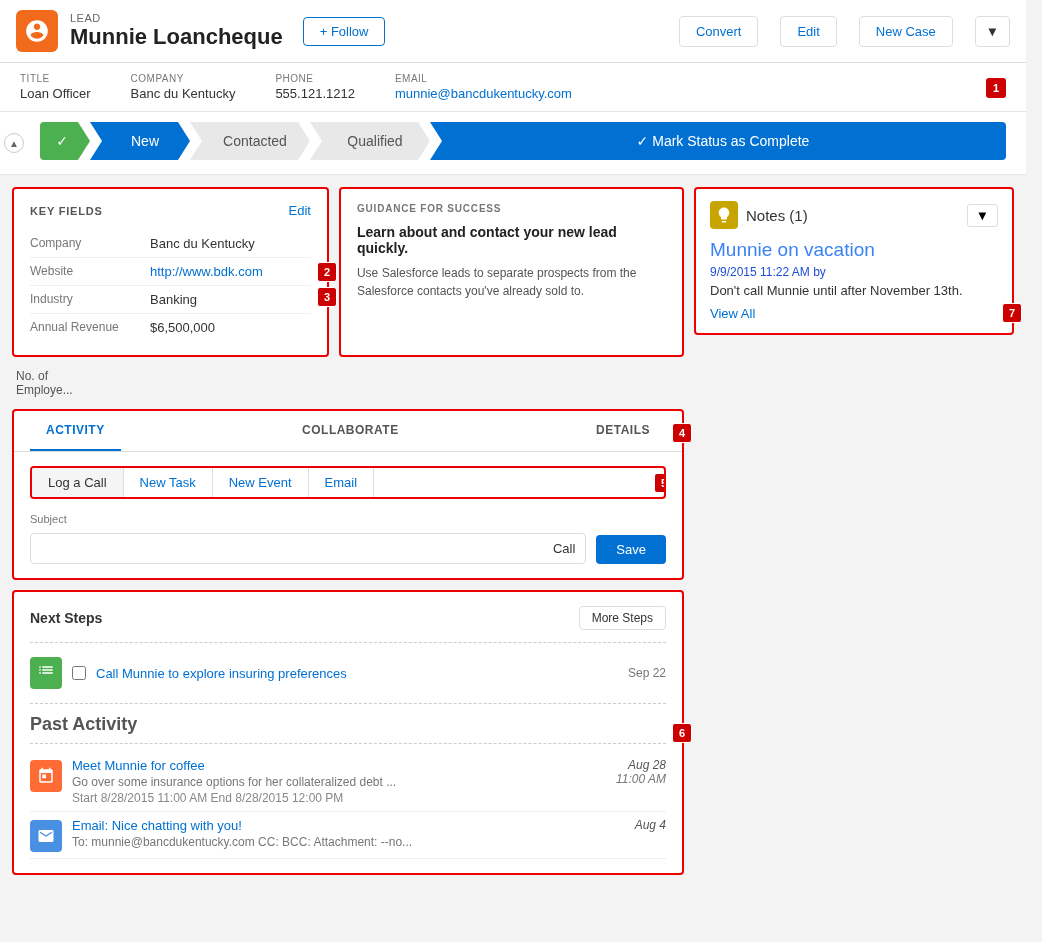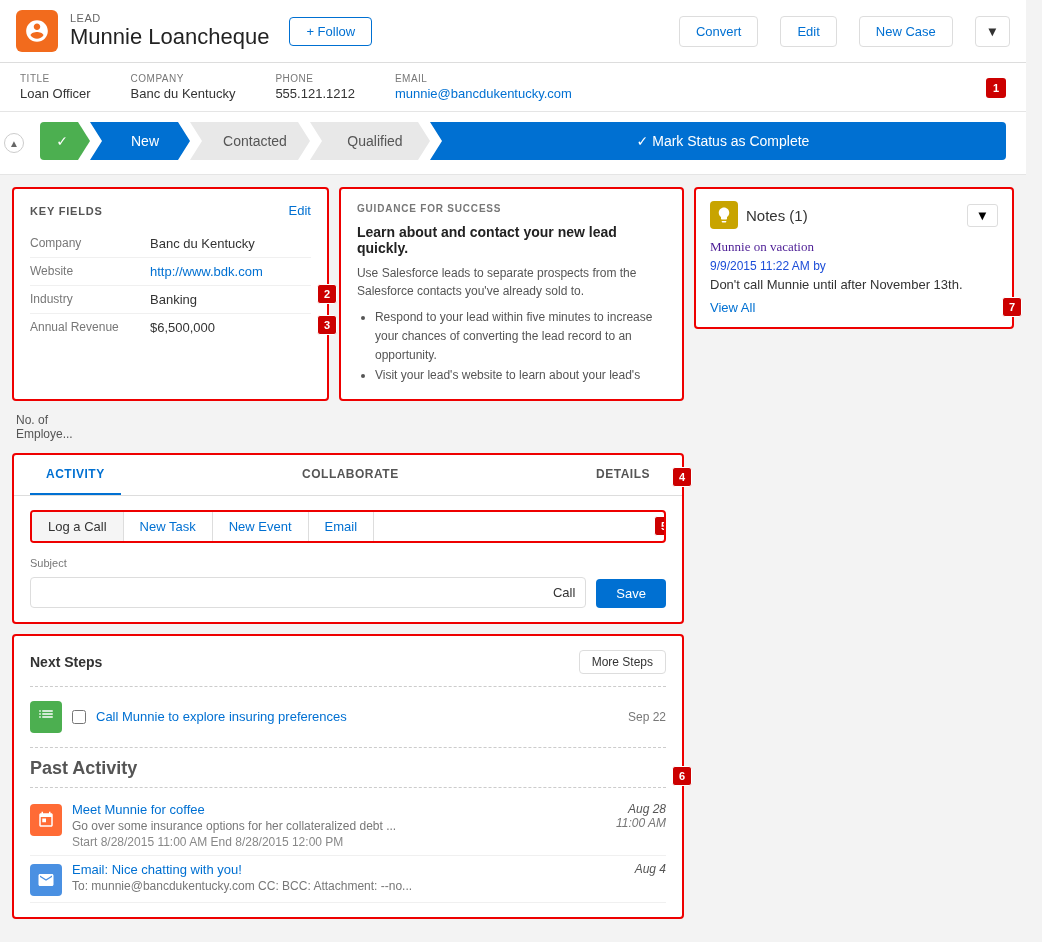--- a/index.html
+++ b/index.html
@@ -6,21 +6,21 @@
     body { font-family: 'Salesforce Sans', Arial, sans-serif; font-size: 13px; background: #f3f3f3; color: #333; }
 
     .page-wrapper { width: 1026px; min-height: 942px; background: #f3f3f3; }
 
     
     .header { background: #fff; border-bottom: 1px solid #ddd; padding: 10px 16px 10px 16px; display: flex; align-items: center; gap: 12px; }
     .header-logo { width: 42px; height: 42px; background: #f26b1d; border-radius: 6px; display: flex; align-items: center; justify-content: center; flex-shrink: 0; }
     .header-logo svg { width: 26px; height: 26px; fill: #fff; }
     .header-title-block { display: flex; flex-direction: column; }
     .header-lead-label { font-size: 11px; color: #666; text-transform: uppercase; letter-spacing: 0.5px; }
-    .header-name { font-size: 22px; font-weight: 400; color: #222; }
+    .header-name { font-size: 22px; font-weight: 700; color: #222; }
     .follow-btn { background: #fff; border: 1px solid #0070d2; color: #0070d2; padding: 6px 16px; border-radius: 4px; cursor: pointer; font-size: 13px; display: flex; align-items: center; gap: 4px; margin-left: 8px; }
     .header-actions { margin-left: auto; display: flex; gap: 22px; }
     .action-btn { background: #fff; border: 1px solid #ddd; color: #0070d2; padding: 7px 16px; border-radius: 4px; cursor: pointer; font-size: 13px; }
     .action-btn-primary { background: #fff; border: 1px solid #ddd; color: #0070d2; padding: 7px 16px; border-radius: 4px; cursor: pointer; font-size: 13px; }
     .dropdown-btn { background: #fff; border: 1px solid #ddd; color: #333; padding: 7px 10px; border-radius: 4px; cursor: pointer; }
 
     
     .info-bar { background: #fff; padding: 10px 20px; display: flex; gap: 40px; border-bottom: 1px solid #e5e5e5; }
     .info-field { display: flex; flex-direction: column; gap: 2px; }
     .info-label { font-size: 10px; color: #777; text-transform: uppercase; letter-spacing: 0.5px; }
@@ -109,21 +109,21 @@
     .activity-date-block { text-align: right; min-width: 70px; font-style: italic; }
     .activity-date { font-size: 12px; color: #555; }
     .activity-time { font-size: 12px; color: #777; }
 
     
     .notes-panel { background: #fff; border: 1px solid #ddd; border-radius: 4px; padding: 12px 14px; }
     .notes-header { display: flex; justify-content: space-between; align-items: center; margin-bottom: 10px; }
     .notes-title { font-size: 15px; font-weight: 500; color: #333; display: flex; align-items: center; gap: 8px; }
     .notes-icon { width: 28px; height: 28px; background: #c8a400; border-radius: 4px; display: flex; align-items: center; justify-content: center; }
     .notes-dropdown { background: #fff; border: 1px solid #ddd; border-radius: 3px; padding: 3px 8px; cursor: pointer; }
-    .note-link { color: #4c1d95; font-size: 13px; cursor: pointer; font-weight: 500; margin-bottom: 4px; font-family: Liberation Serif, serif; }
+    .note-link { color: #3b82f6; font-size: 19px; cursor: pointer; font-weight: 500; margin-bottom: 4px; }
     .note-meta { font-size: 12px; color: #1d4ed8; margin-bottom: 4px; }
     .note-body { font-size: 13px; color: #333; margin-bottom: 8px; }
     .view-all-link { color: #0070d2; font-size: 13px; cursor: pointer; }
 
     
     .annotation { position: absolute; width: 20px; height: 20px; background: #c00; color: #fff; border-radius: 3px; display: flex; align-items: center; justify-content: center; font-size: 11px; font-weight: bold; border: 1px solid #fff; }
 
     
     .annotated { border: 2px solid #e00 !important; }
 
@@ -226,24 +226,20 @@
             </div>
           </div>
           <div class="annotation" style="right:-10px; top:50%; transform:translateY(-50%);">2</div>
           <div class="annotation" style="right:-10px; top:65%; transform:translateY(-50%);">3</div>
         </div>
 
         <div class="panel annotated">
           <div class="guidance-title">GUIDANCE FOR SUCCESS</div>
           <div class="guidance-heading">Learn about and contact your new lead quickly.</div>
           <p class="guidance-text">Use Salesforce leads to separate prospects from the Salesforce contacts you've already sold to.</p>
-          <ul class="guidance-list">
-            <li>Respond to your lead within five minutes to increase your chances of converting the lead record to an opportunity.</li>
-            <li>Visit your lead's website to learn about your lead's</li>
-          </ul>
         </div>
       </div>
 
       <div style="font-size:12px; color:#555; padding: 2px 4px;">No. of<br>Employe...</div>
 
       <div class="tabs-panel annotated" style="position:relative;">
         <div class="tabs-header">
           <div class="tab-item active">ACTIVITY</div>
           <div class="tab-item">COLLABORATE</div>
           <div class="tab-item">DETAILS</div>

